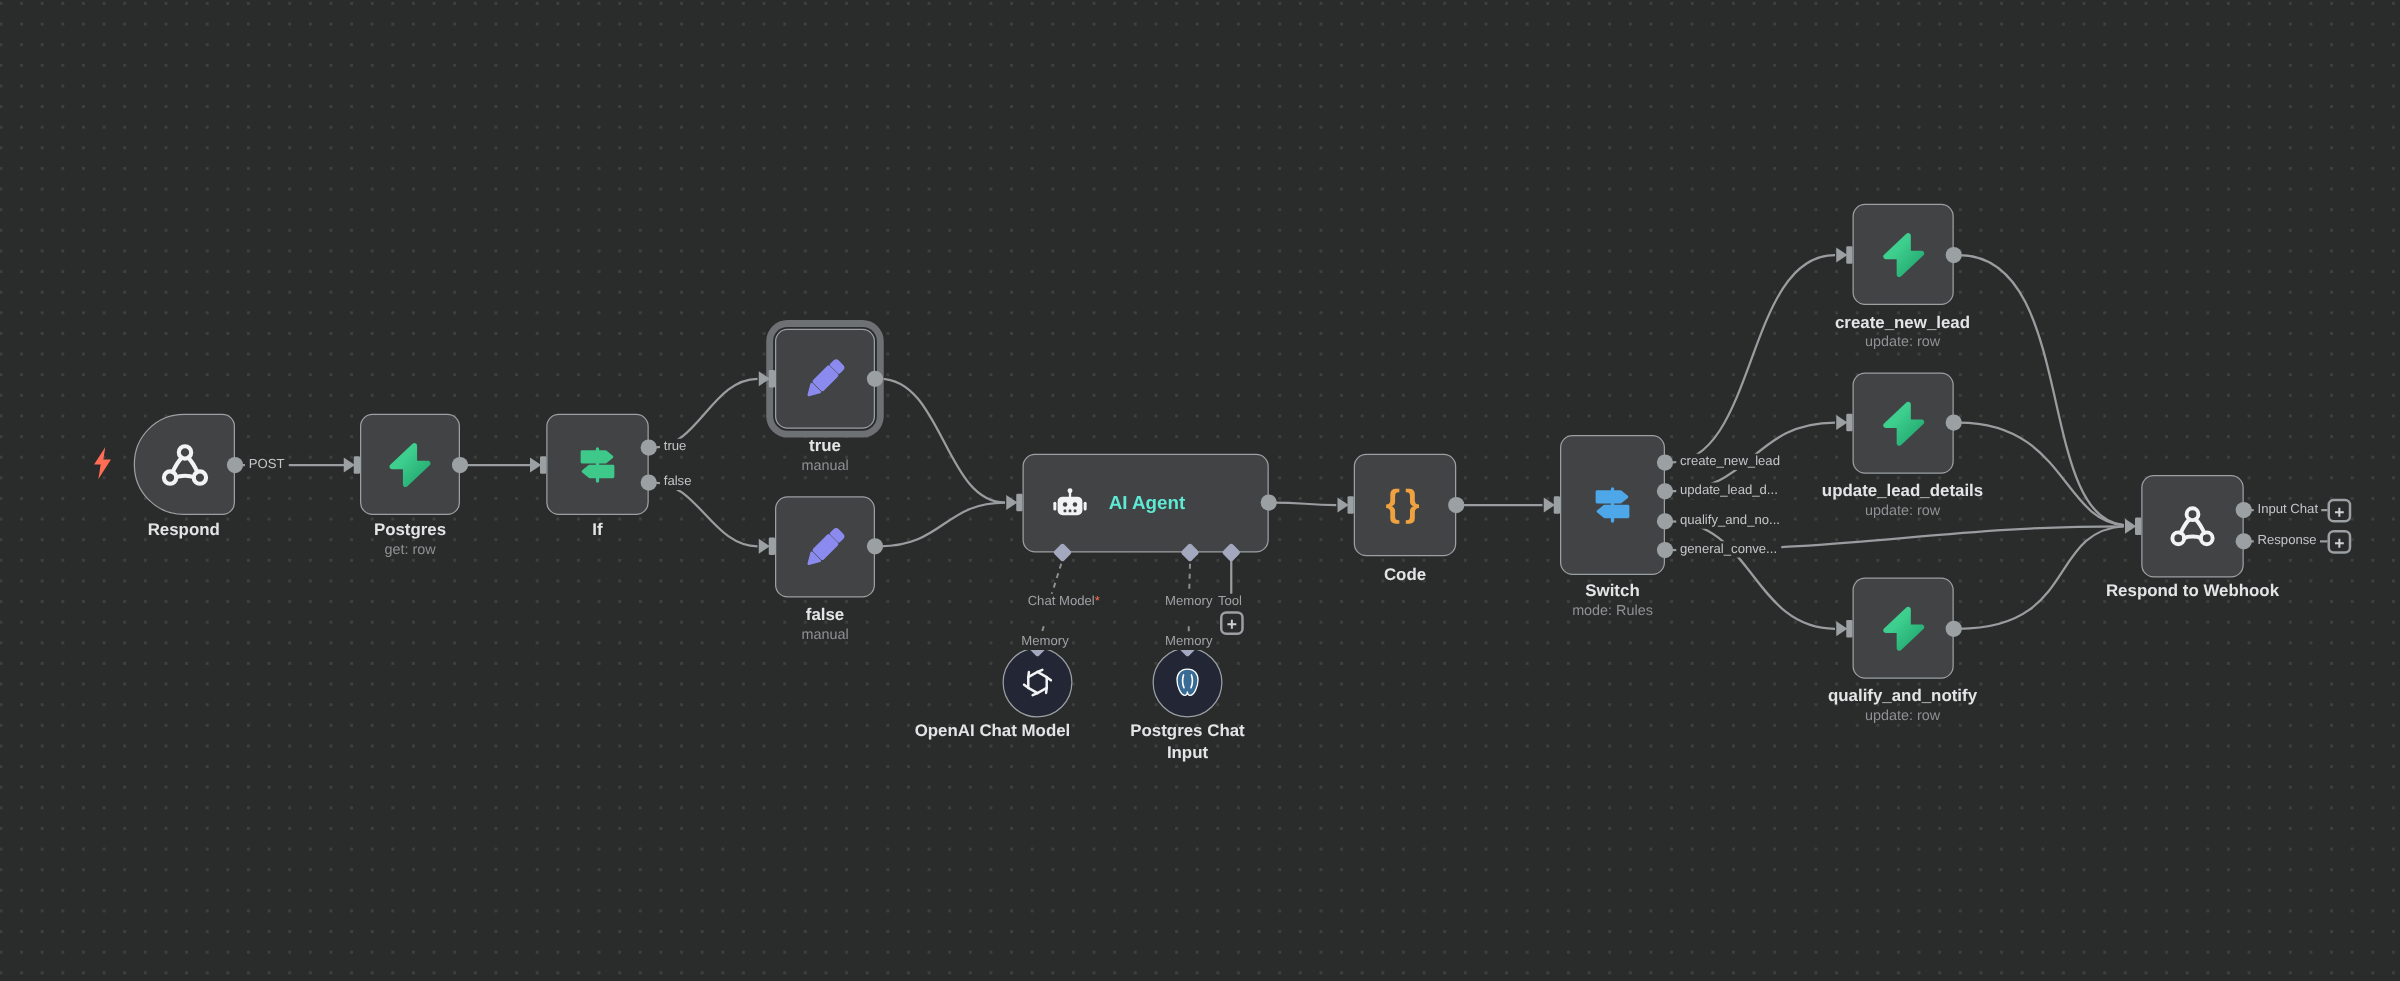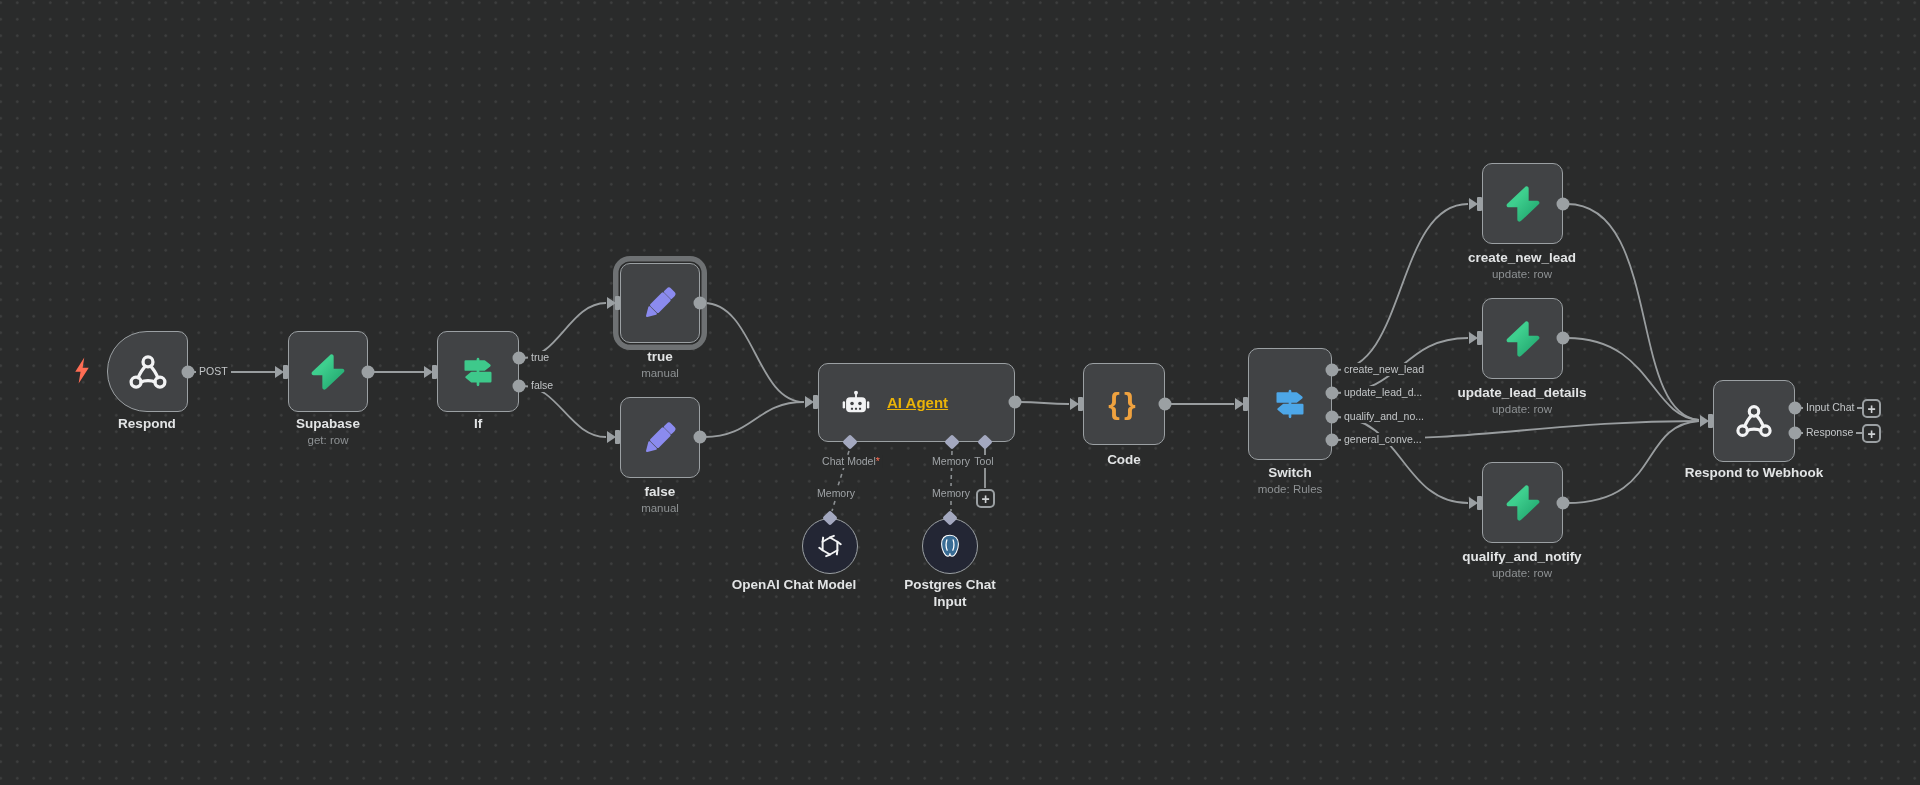--- a/index.html
+++ b/index.html
@@ -13,38 +13,38 @@
   svg.layer{position:absolute;left:0;top:0;width:1920px;height:785px;}
   .wires{z-index:1}.ports{z-index:3;pointer-events:none}
   .node{
     position:absolute;z-index:2;box-sizing:border-box;
     background:#414345;border:1.8px solid #9ba0a3;border-radius:10px;
     display:flex;align-items:center;justify-content:center;
   }
   .node.round{border-radius:50%;background:#232634;}
   .node.selected{box-shadow:0 0 0 1.5px #2a2b2b,0 0 0 7px #6e7173;}
   .node.wide{justify-content:flex-start;padding-left:20px;gap:14px;}
-  .ai-title{color:#eab308;font-size:15px;font-weight:600;text-decoration:underline;}
+  .ai-title{color:#5eead4;font-size:15px;font-weight:600;}
   .code-glyph{color:#efa23f;font-size:30px;font-weight:700;letter-spacing:4px;line-height:1;}
   .nlabel{
     position:absolute;z-index:4;transform:translateX(-50%);text-align:center;
     color:#e2e4e5;font-size:13.5px;font-weight:600;white-space:nowrap;
   }
   .nsub{
     position:absolute;z-index:4;transform:translateX(-50%);text-align:center;
     color:#8e9294;font-size:11.5px;white-space:nowrap;
   }
   .nlabel.wrap{white-space:normal;width:120px;line-height:1.25;}
   .plabel{
     position:absolute;z-index:4;color:#c3c6c8;font-size:10.5px;
     background:#2a2b2b;padding:0 3px;white-space:nowrap;line-height:13px;
   }
   .alabel{
     position:absolute;z-index:4;transform:translateX(-50%);color:#9fa3a6;
-    font-size:10.5px;white-space:nowrap;background:#2a2b2b;padding:0 2px;line-height:13px;
+    font-size:10.5px;white-space:nowrap;background:#2a2b2b;padding:0 2px;line-height:13px;margin-top:20px;
   }
   .alabel .req{color:#ff6d54;}
   .plus-btn{
     position:absolute;z-index:4;width:19px;height:19px;box-sizing:border-box;
     border:2px solid #9ba0a3;border-radius:5px;background:#2a2b2b;color:#cdd0d2;
     display:flex;align-items:center;justify-content:center;
     font-size:14px;font-weight:700;line-height:1;
   }
   .bolt{position:absolute;z-index:2;}
 </style>
@@ -327,21 +327,21 @@
       <g>
           <rect x="824.5" y="512.5" width="11" height="11" rx="2" transform="rotate(45 830 518)"></rect>
         </g>
       <g>
           <rect x="944.5" y="512.5" width="11" height="11" rx="2" transform="rotate(45 950 518)"></rect>
         </g>
     </g>
   </svg>
 
   <div class="nlabel" style="left:147px;top:416px">Respond</div>
-  <div class="nlabel" style="left:328px;top:416px">Supabase</div>
+  <div class="nlabel" style="left:328px;top:416px">Postgres</div>
   <div class="nsub" style="left:328px;top:434px">get: row</div>
   <div class="nlabel" style="left:478px;top:416px">If</div>
   <div class="nlabel" style="left:660px;top:349px">true</div>
   <div class="nsub" style="left:660px;top:367px">manual</div>
   <div class="nlabel" style="left:660px;top:484px">false</div>
   <div class="nsub" style="left:660px;top:502px">manual</div>
   <div class="nlabel" style="left:794px;top:577px">OpenAI Chat Model</div>
   <div class="nlabel wrap" style="left:950px;top:577px">Postgres Chat Input</div>
   <div class="nlabel" style="left:1124px;top:452px">Code</div>
   <div class="nlabel" style="left:1290px;top:465px">Switch</div>

